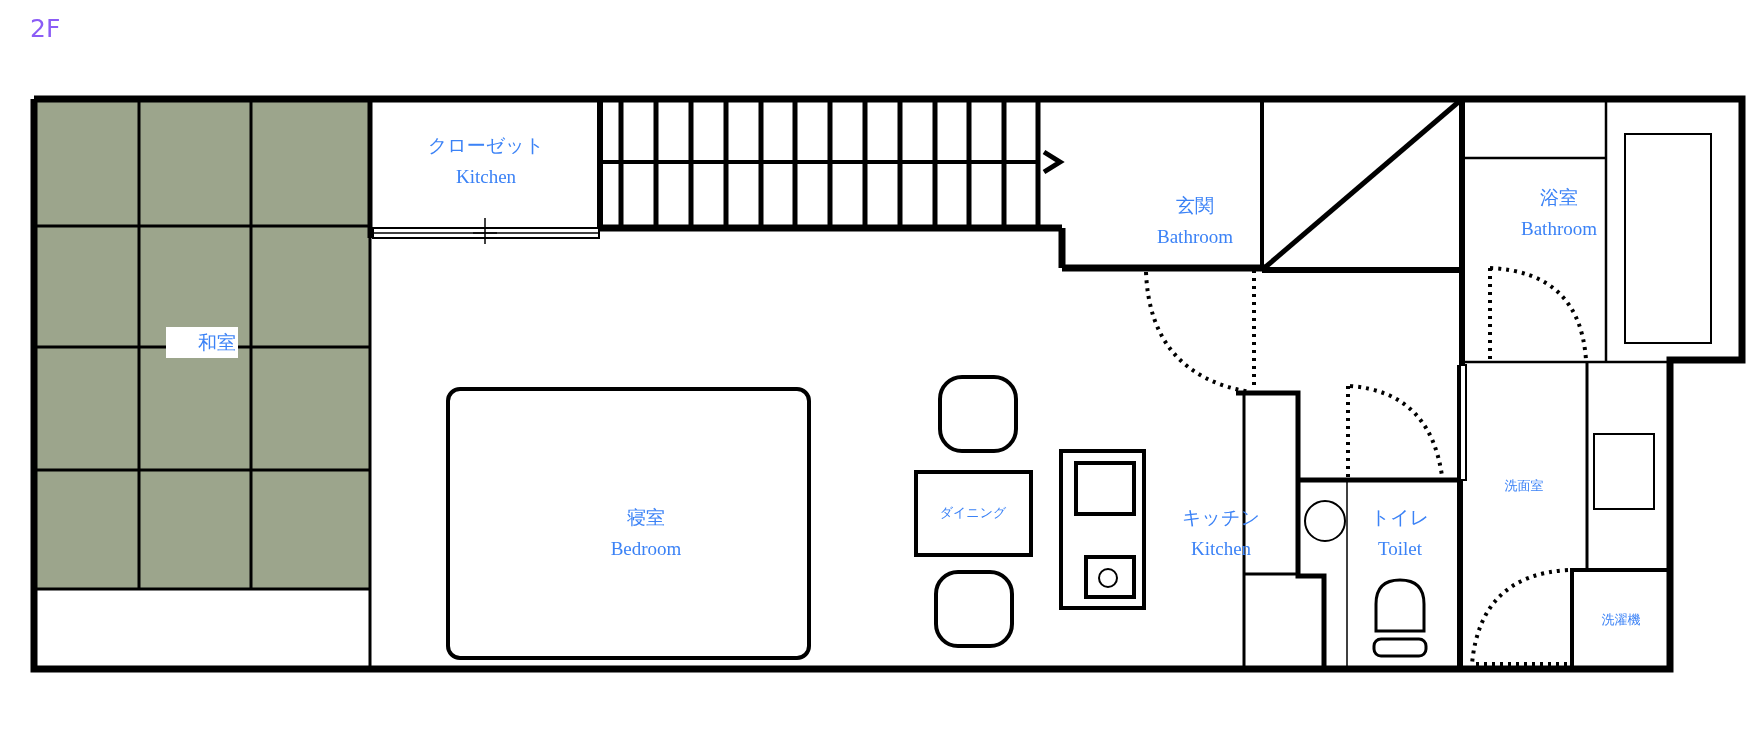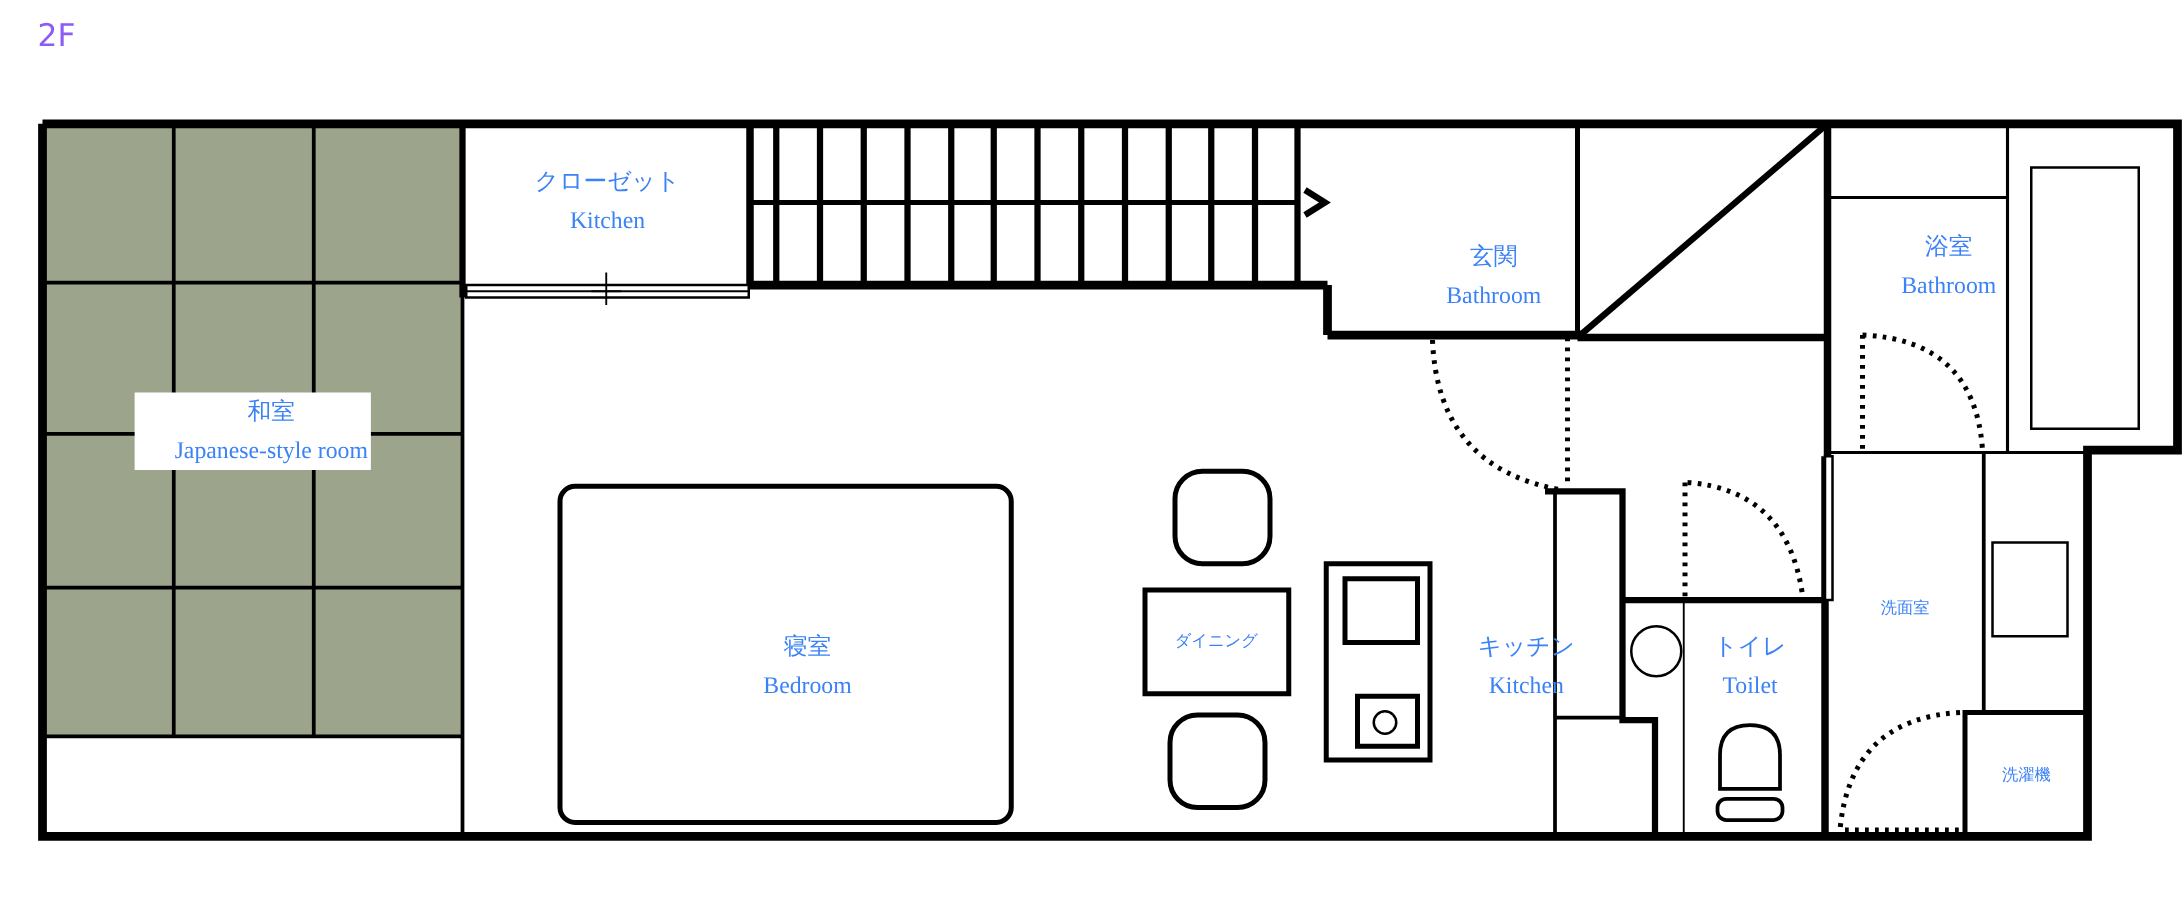--- a/index.html
+++ b/index.html
@@ -131,23 +131,22 @@
   </g>
 
   <g stroke="#000" fill="none" stroke-width="4">
     <rect x="1061" y="451" width="83" height="157"></rect>
     <rect x="1076" y="463" width="58" height="51"></rect>
     <rect x="1086" y="557" width="48" height="40"></rect>
     <circle cx="1108" cy="578" r="9" stroke-width="2"></circle>
   </g>
 </svg>
 
-<div class="lbl boxed" style="left:202px; top:314px;padding-left:32px;">
+<div class="lbl boxed" style="left:202px; top:327px;padding-left:32px;">
   <div>和室</div>
-  <div>Japanese-style room</div>
 </div>
 
 <div class="lbl" style="left:486px; top:130px;">
   <div>クローゼット</div>
   <div>Kitchen</div>
 </div>
 
 <div class="lbl" style="left:1195px; top:190px;">
   <div>玄関</div>
   <div>Bathroom</div>

